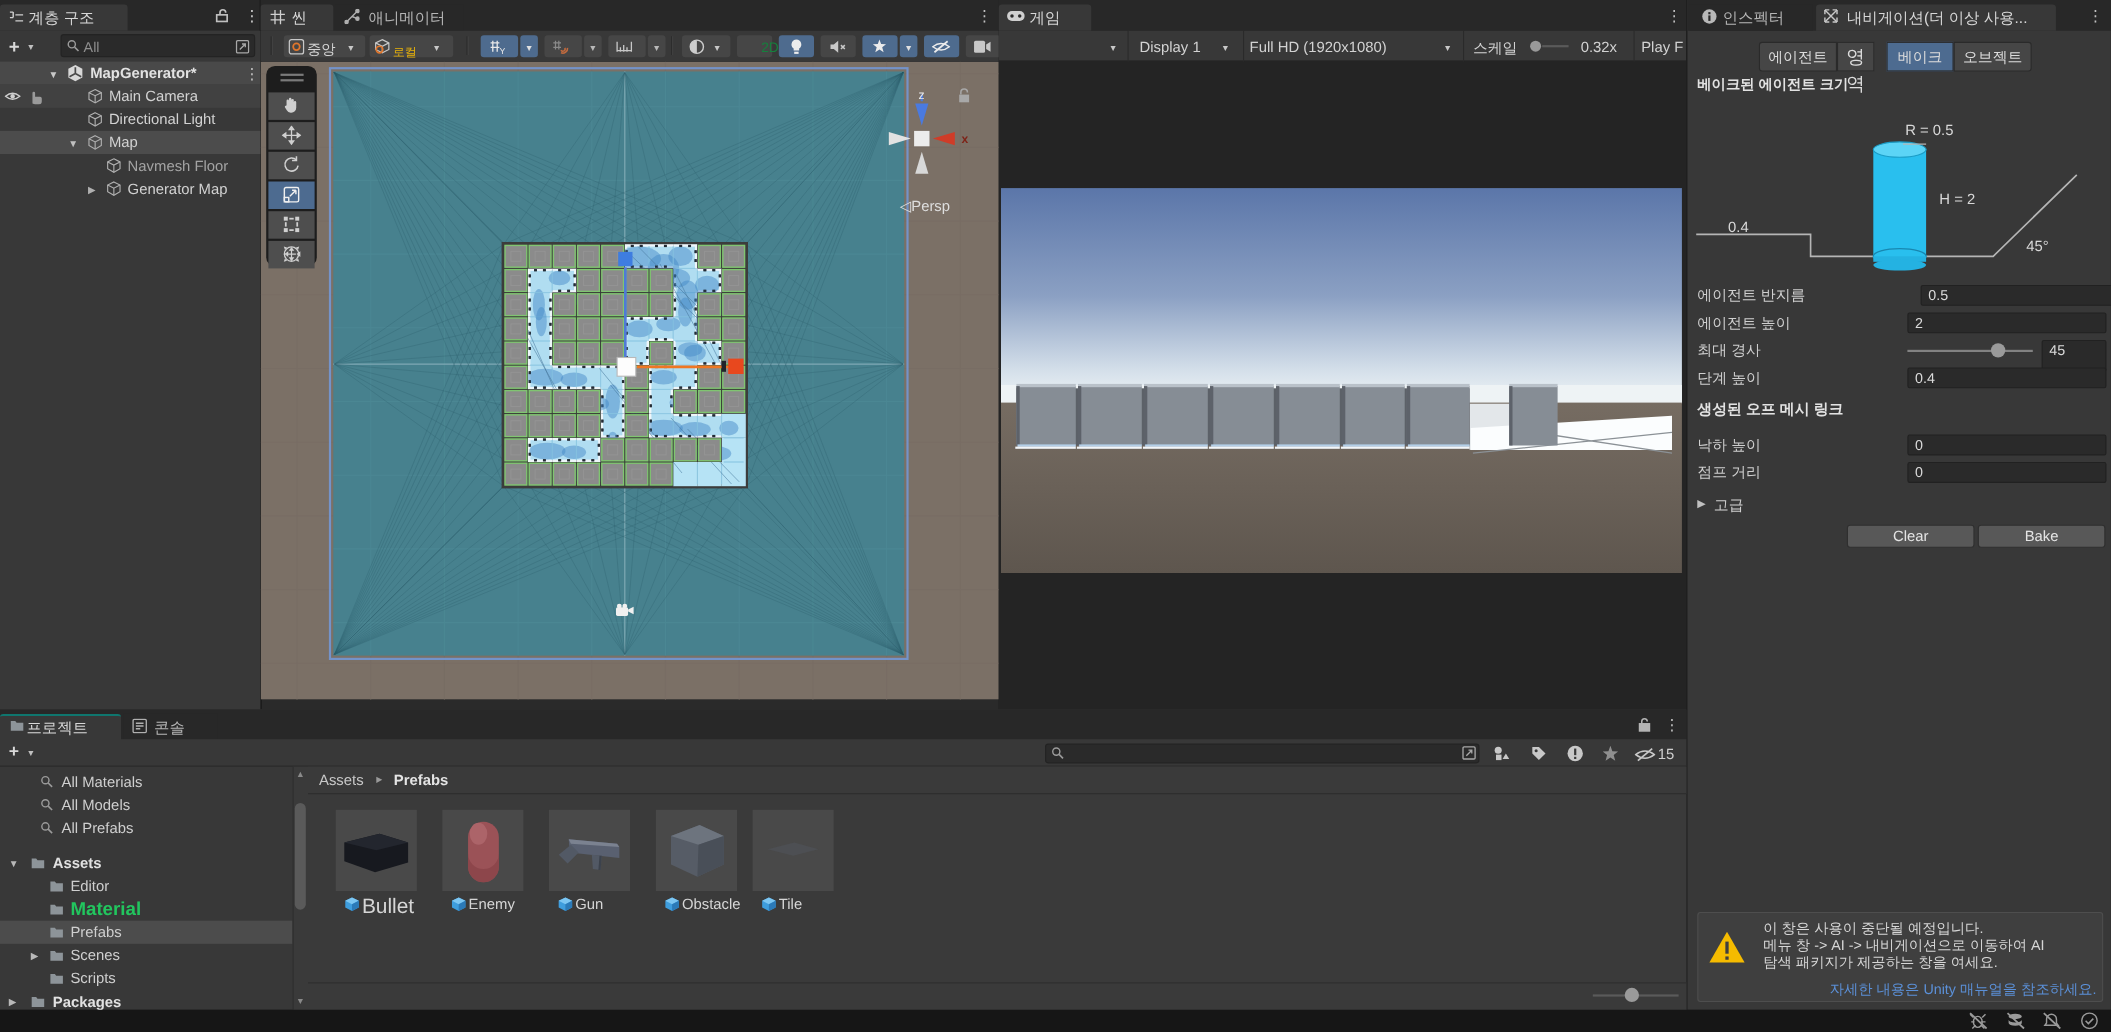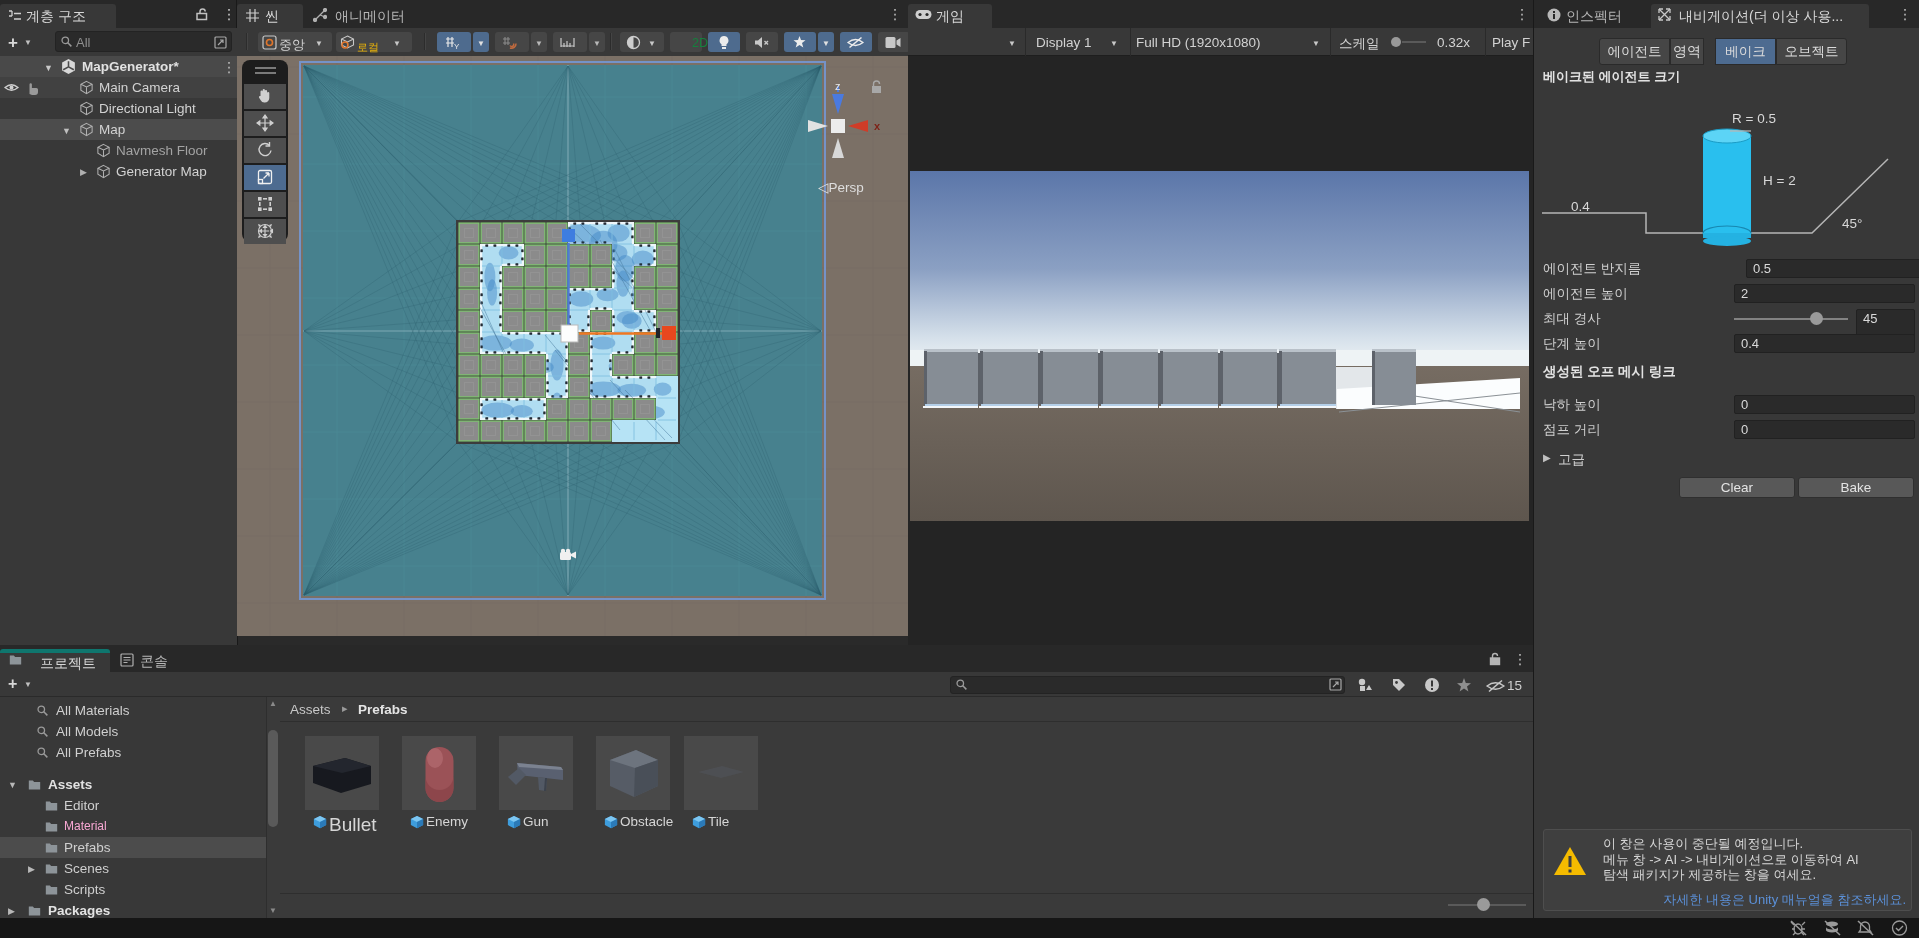--- a/index.html
+++ b/index.html
@@ -1213,21 +1213,21 @@
     </svg>
     <div class="tab active" style="left:117px;width:218px;padding-left:28px">내비게이션(더 이상 사용...</div>
     <svg class="abs" style="left:124px;top:8px" width="13" height="13">
       <g stroke="#c8c8c8" stroke-width="1.3" fill="none">
         <path d="M1 1 L12 12 M12 1 L1 12"></path>
         <path d="M1 1 h4 M1 1 v4 M12 12 h-4 M12 12 v-4 M12 1 h-4 M12 1 v4 M1 12 h4 M1 12 v-4"></path>
       </g>
     </svg>
     <div class="kebab" style="left:364px;top:6px;font-size:14px">⋮</div>
     <div class="abs" style="left:65px;top:38px;width:71px;height:27px;background:#464646;border:1px solid #2a2a2a;border-radius:3px 0 0 3px;color:#dcdcdc;font-size:13.5px;text-align:center;line-height:25px">에이전트</div>
-    <div class="abs" style="left:136px;top:38px;width:34px;height:27px;background:#464646;border:1px solid #2a2a2a;border-radius:0;color:#dcdcdc;font-size:14px;text-align:center;line-height:25px">영역</div>
+    <div class="abs" style="left:136px;top:38px;width:34px;height:27px;background:#464646;border:1px solid #2a2a2a;border-radius:0;color:#dcdcdc;font-size:17px;text-align:center;line-height:25px">영역</div>
     <div class="abs" style="left:181px;top:38px;width:61px;height:27px;background:#4d6b90;border:1px solid #2a2a2a;border-radius:0;color:#dcdcdc;font-size:13.5px;text-align:center;line-height:25px">베이크</div>
     <div class="abs" style="left:242px;top:38px;width:71px;height:27px;background:#464646;border:1px solid #2a2a2a;border-radius:0 3px 3px 0;color:#dcdcdc;font-size:13.5px;text-align:center;line-height:25px">오브젝트</div>
     <div class="abs bold" style="left:9px;top:68px;font-size:13px">베이크된 에이전트 크기</div>
     <svg class="abs" style="left:0;top:95px" width="386" height="155">
       <path d="M8 118 H112 V138 H278 L354 64" fill="none" stroke="#b5b5b5" stroke-width="1.5"></path>
       <text x="37" y="116" fill="#d8d8d8" font-size="13.5" font-family="Liberation Sans">0.4</text>
       <text x="308" y="133" fill="#d8d8d8" font-size="13.5" font-family="Liberation Sans">45°</text>
       <rect x="169" y="41" width="48" height="97" fill="#29bfee"></rect>
       <ellipse cx="193" cy="138" rx="24" ry="7" fill="#29bfee" stroke="#1887b0" stroke-width="1.2"></ellipse>
       <rect x="169" y="138" width="48" height="5" fill="#24b2e2"></rect>
@@ -1260,21 +1260,21 @@
     <svg class="abs" style="left:18px;top:845px" width="36" height="32">
       <path d="M18 2 L34 30 H2 Z" fill="#f5bb00"></path>
       <rect x="16.5" y="11" width="3" height="11" fill="#3f3f3f"></rect>
       <rect x="16.5" y="24.5" width="3" height="3" fill="#3f3f3f"></rect>
     </svg>
     <div class="abs" style="left:69px;top:836px;color:#d6d6d6;font-size:13px;line-height:15.5px">이 창은 사용이 중단될 예정입니다.<br>메뉴 창 -&gt; AI -&gt; 내비게이션으로 이동하여 AI<br>탐색 패키지가 제공하는 창을 여세요.</div>
     <div class="abs" style="left:0;top:891px;width:372px;color:#5b90d8;font-size:13px;text-align:right">자세한 내용은 Unity 매뉴얼을 참조하세요.</div>
   </div>
 <div class="panel" style="left:0;top:645px;width:1533px;height:273px">
     <div class="tabbar"></div>
-    <div class="tab active" style="left:0;width:110px;padding-left:40px;border-top:4px solid #0f766e;line-height:21px">프로젝트</div>
+    <div class="tab active" style="left:0;width:110px;padding-left:24px;border-top:2px solid #0f766e;line-height:21px">프로젝트</div>
     <svg class="abs" style="left:8px;top:8px" width="15" height="13">
       <use href="#folder"></use>
     </svg>
     <div class="tab" style="left:112px;width:86px;padding-left:28px">콘솔</div>
     <svg class="abs" style="left:120px;top:8px" width="14" height="14">
       <rect x="1" y="1" width="12" height="12" rx="1" fill="none" stroke="#b0b0b0" stroke-width="1.2"></rect>
       <path d="M3.5 4.5 h7 M3.5 7 h7 M3.5 9.5 h4" stroke="#b0b0b0" stroke-width="1.2"></path>
     </svg>
     <svg class="abs" style="left:1488px;top:7px" width="14" height="14">
       <g fill="none" stroke="#b5b5b5" stroke-width="1.4">
@@ -1335,21 +1335,21 @@
       <use href="#folder"></use>
     </svg>
     <div class="abs" style="left:48px;top:129px;height:21px;line-height:21px;color:#e2e2e2;font-size:13.5px;font-weight:bold">Assets</div>
     <svg class="abs" style="left:44px;top:154px" width="15" height="13">
       <use href="#folder"></use>
     </svg>
     <div class="abs" style="left:64px;top:150px;height:21px;line-height:21px;color:#cfcfcf;font-size:13.5px;font-weight:normal">Editor</div>
     <svg class="abs" style="left:44px;top:175px" width="15" height="13">
       <use href="#folder"></use>
     </svg>
-    <div class="abs" style="left:64px;top:171px;height:21px;line-height:21px;color:#f9a8d4;font-size:12px;font-weight:normal">Material</div>
+    <div class="abs" style="left:64px;top:171px;height:21px;line-height:21px;color:#22c55e;font-size:17px;font-weight:bold">Material</div>
     <div class="abs" style="left:0;top:192px;width:266px;height:21px;background:#4c4c4c"></div>
     <svg class="abs" style="left:44px;top:196px" width="15" height="13">
       <use href="#folder"></use>
     </svg>
     <div class="abs" style="left:64px;top:192px;height:21px;line-height:21px;color:#cfcfcf;font-size:13.5px;font-weight:normal">Prefabs</div>
     <div class="abs" style="left:28px;top:219px;color:#b8b8b8;font-size:9px">▶</div>
     <svg class="abs" style="left:44px;top:217px" width="15" height="13">
       <use href="#folder"></use>
     </svg>
     <div class="abs" style="left:64px;top:213px;height:21px;line-height:21px;color:#cfcfcf;font-size:13.5px;font-weight:normal">Scenes</div>

